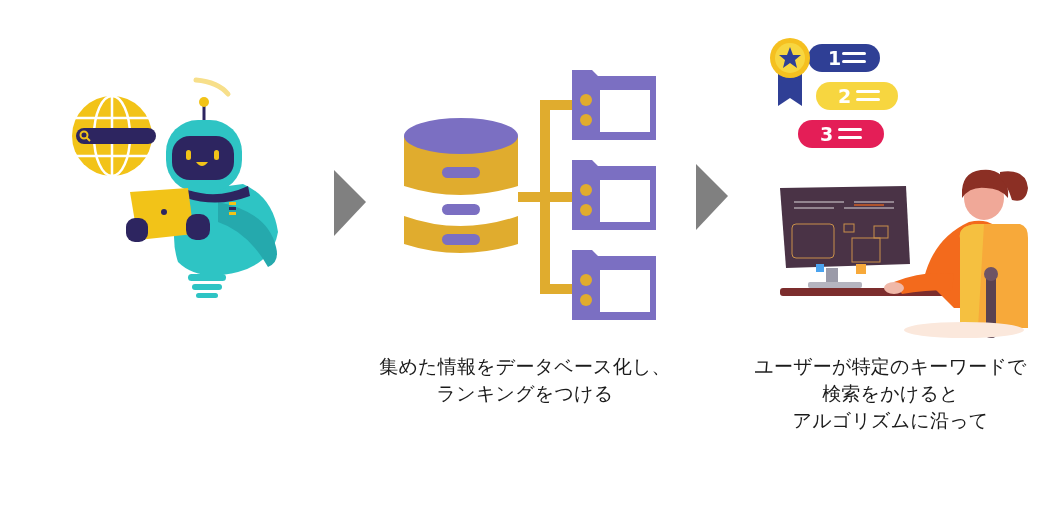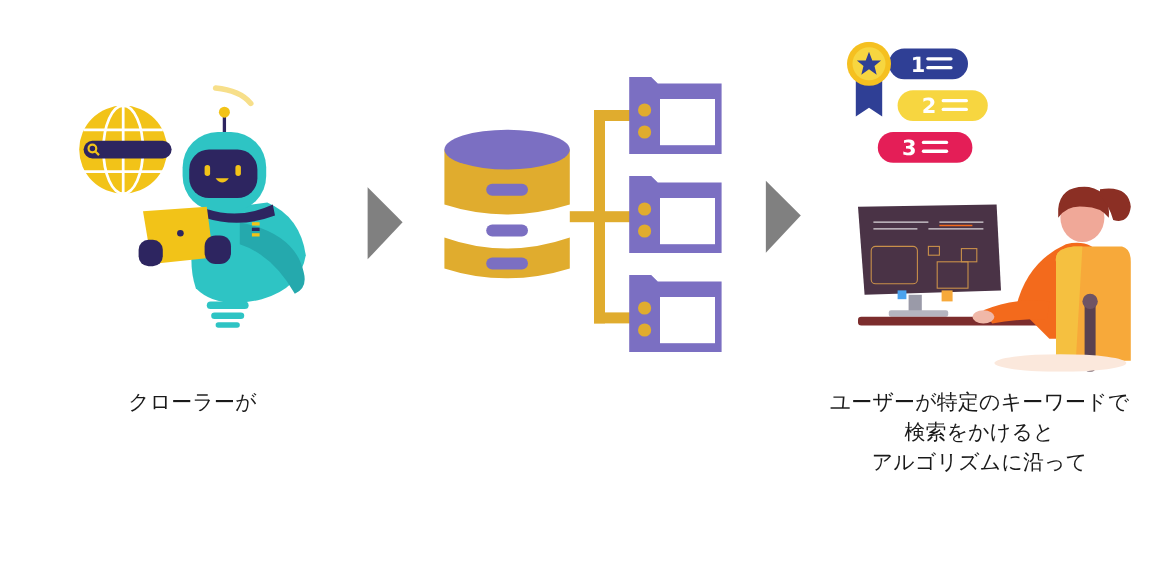--- a/index.html
+++ b/index.html
@@ -174,23 +174,24 @@
       <path d="M196 200 Q194 188 212 186 L256 186 Q264 188 264 200 L264 290 L196 290 Z" fill="#f7a93a"></path>
       <path d="M196 200 Q194 188 212 186 L220 186 L214 290 L196 290 Z" fill="#f5c040"></path>
       <rect x="222" y="236" width="10" height="64" rx="4" fill="#5a4250"></rect>
       <circle cx="227" cy="236" r="7" fill="#6f5464"></circle>
     </g>
     <ellipse cx="200" cy="292" rx="60" ry="8" fill="#fbe8dc"></ellipse>
   </svg>
 </div>
 
 <div class="caption" style="left:0px; top:353px; width:350px;">
-  <div>クローラーが</div>
 </div>
 
 <div class="caption" style="left:350px; top:353px; width:350px;">
+  <div>集めた情報をデータベース化し、</div>
+  <div>ランキングをつける</div>
 </div>
 
 <div class="caption" style="left:712px; top:353px; width:357px;">
   <div>ユーザーが特定のキーワードで</div>
   <div>検索をかけると</div>
   <div>アルゴリズムに沿って</div>
 </div>
 
 </body></html>

